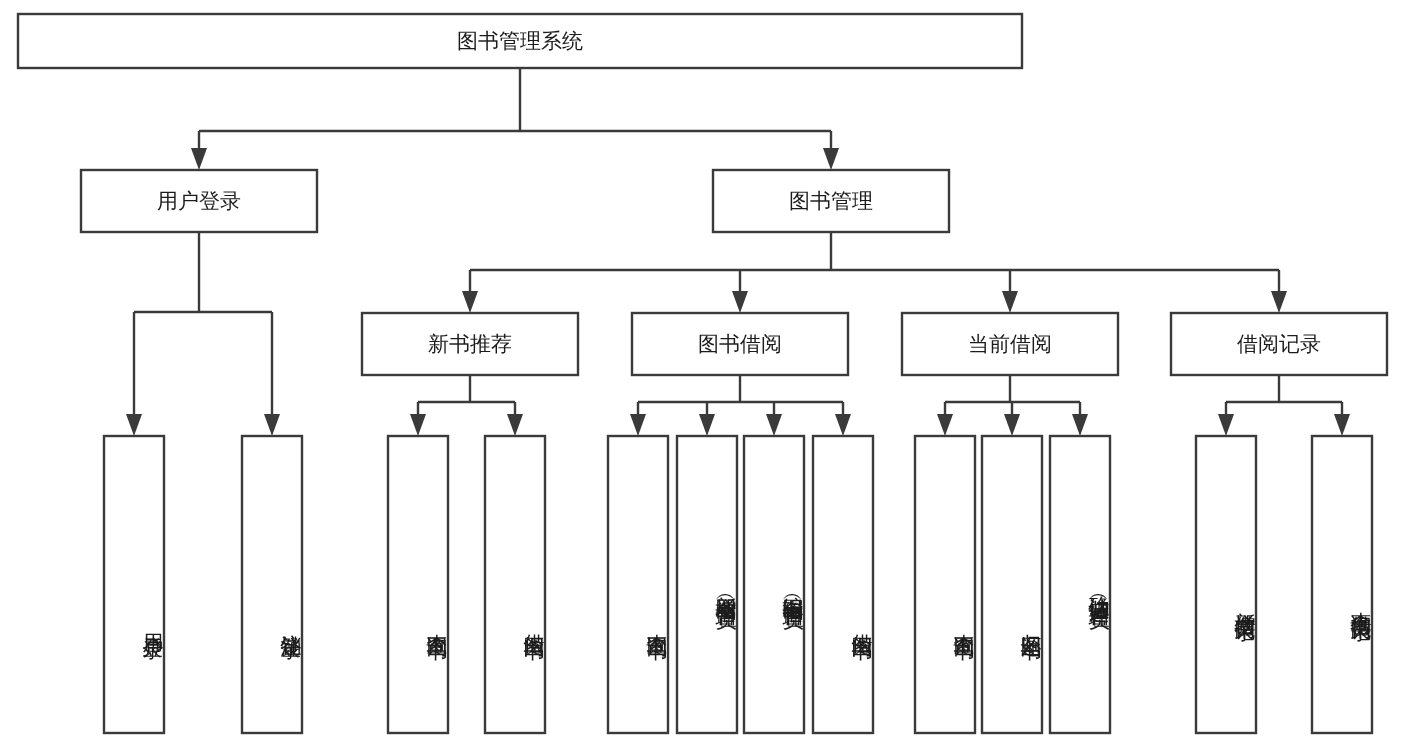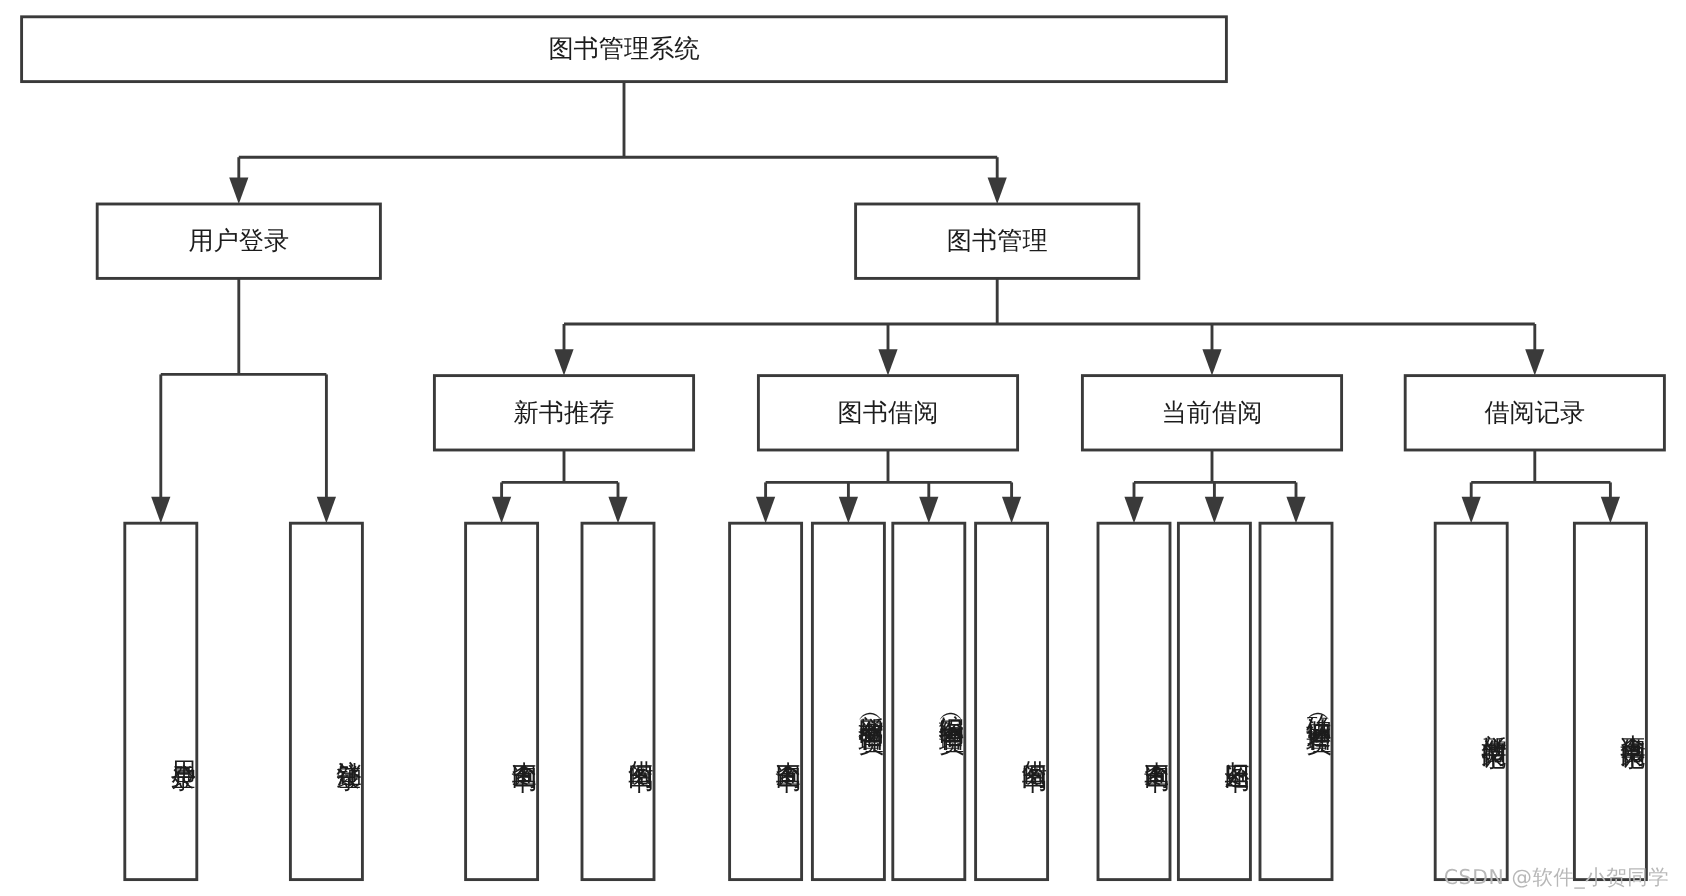--- a/index.html
+++ b/index.html
@@ -229,15 +229,14 @@
   <div class="vlabel" style="left:744px; top:443px; width:60px; height:290px;">编辑图书（管理员）</div>
   <div class="vlabel" style="left:813px; top:508px; width:60px; height:225px;">借阅图书</div>
 
   <div class="vlabel" style="left:915px; top:508px; width:60px; height:225px;">查询图书</div>
   <div class="vlabel" style="left:982px; top:508px; width:60px; height:225px;">归还图书</div>
   <div class="vlabel" style="left:1050px; top:443px; width:60px; height:290px;">确认归还（管理员）</div>
 
   <div class="vlabel" style="left:1196px; top:468px; width:60px; height:265px;">新增借阅记录</div>
   <div class="vlabel" style="left:1312px; top:468px; width:60px; height:265px;">查询借阅记录</div>
 
-  <div class="watermark">CSDN @软件_小贺同学</div>
 
 </div>
 
 </body></html>

